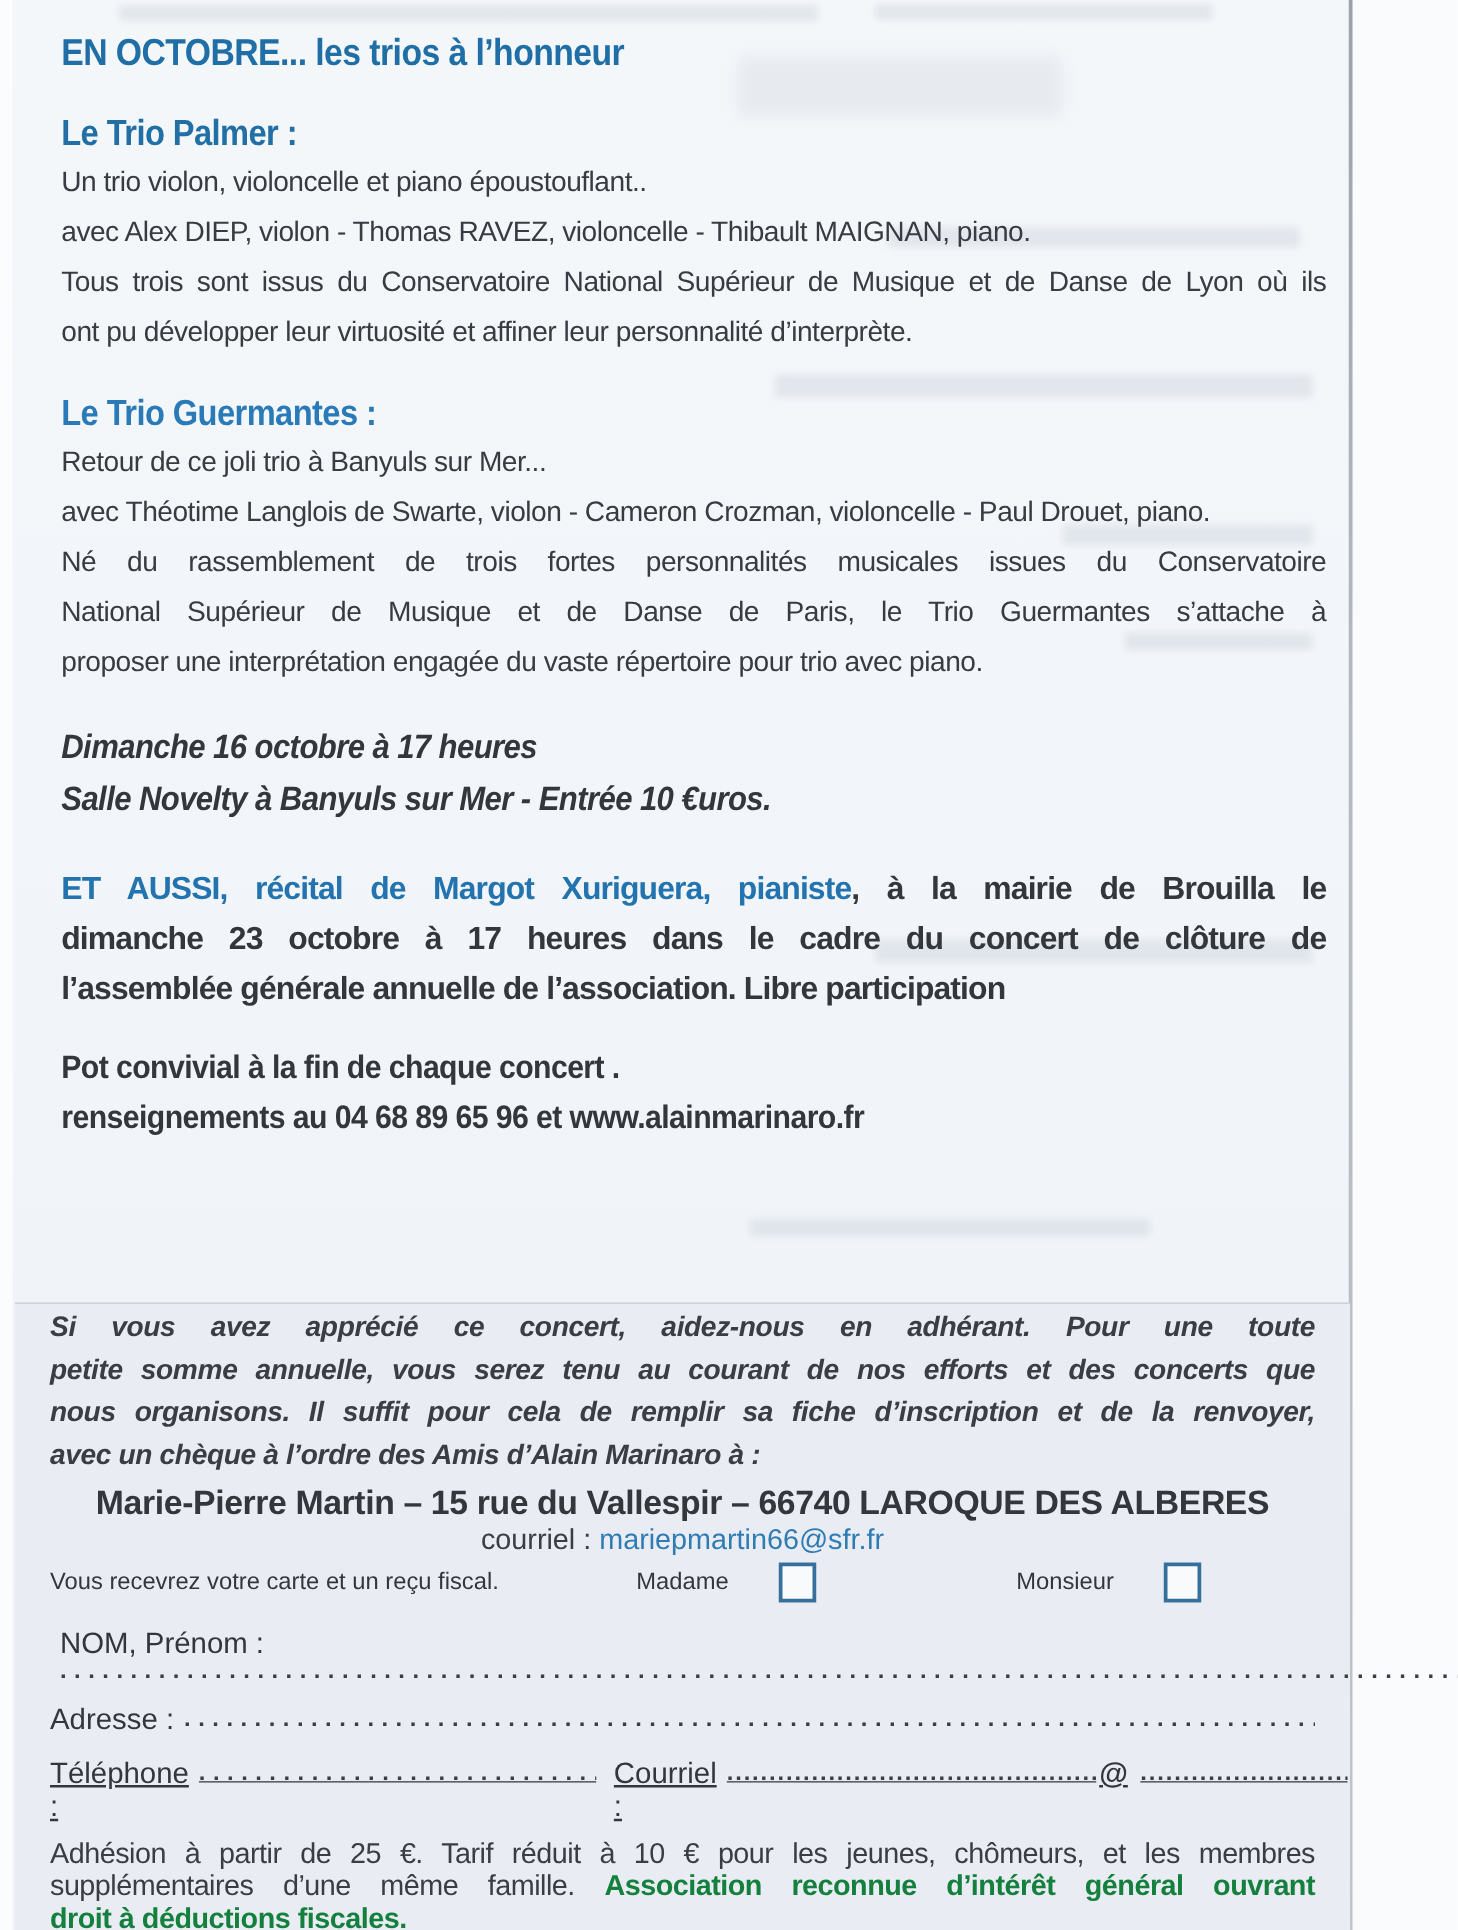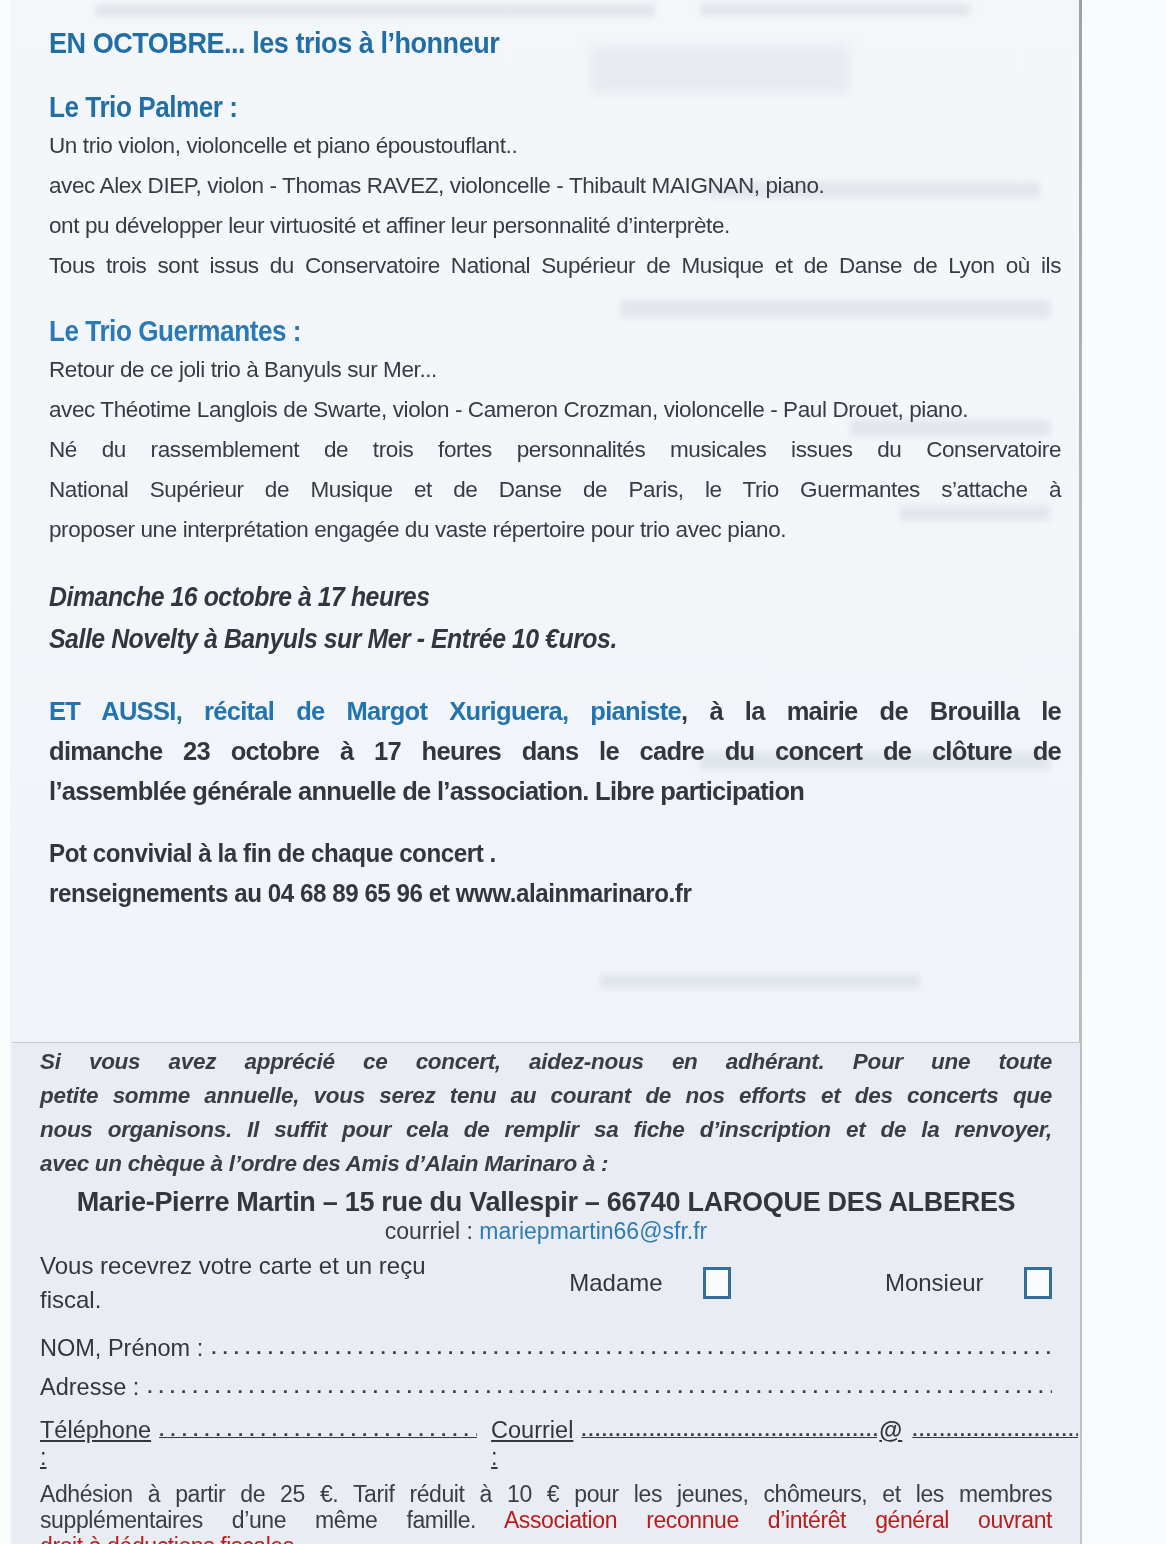--- a/index.html
+++ b/index.html
@@ -70,47 +70,47 @@
     line-height:34px; color:#3a3e44;
   }
   .pitch-j { text-align:justify; text-align-last:justify; }
   .contact {
     margin-top:6px; text-align:center; font-size:27px; font-weight:bold;
     letter-spacing:-0.3px; line-height:30px; color:#33373c;
   }
   .courriel-line { text-align:center; font-size:23px; line-height:28px; color:#3a3e44; }
   .courriel-line .val { color:#2e7cb3; }
 
-  .receipt-row { display:flex; align-items:center; margin-top:4px; font-size:24px; line-height:34px; color:#33373c;gap:24px; }
+  .receipt-row { display:flex; align-items:center; margin-top:4px; font-size:19px; line-height:34px; color:#33373c;gap:24px; }
   .sp1 { width:62px; }
   .sp2 { width:92px; }
   .cb {
     width:30px; height:32px; border:3px solid #35709d; background:rgba(252,253,255,.75);
     display:inline-block; margin-left:16px; box-sizing:border-box;
   }
   .cb-gap { margin-right:20px; }
 
   .field-row { display:flex; align-items:baseline; font-size:23.5px; color:#33373c; }
-  .row-nom { margin-top:18px; }
+  .row-nom { margin-top:18px;flex-direction:column; }
   .row-adr { margin-top:12px; }
   .row-tel { margin-top:16px;text-decoration:underline; }
   .dots {
     overflow:hidden; white-space:nowrap; font-weight:bold; font-size:19px;
     letter-spacing:6px; color:#3a3e44; position:relative; top:-2px; margin-left:8px;
   }
   .dots.fill { flex:1; }
   .dots.dense { letter-spacing:1.5px; }
   .w330 { width:318px; flex:none; }
   .w300 { width:296px; flex:none; }
   .w170 { width:166px; flex:none; }
   .tel-cour-label { margin-left:14px; }
   .at { font-weight:bold; margin:0 2px; }
 
   .adhesion { margin-top:10px; font-size:23px; letter-spacing:-0.4px; line-height:26px; color:#3a3e44; }
-  .adhesion .b { font-weight:normal; color:#b91c1c; }
+  .adhesion .b { font-weight:bold; color:#15803d; }
   .adh-j { text-align:justify; text-align-last:justify; }
   .plus { margin-top:2px; font-size:23.5px; font-weight:bold; letter-spacing:-0.3px; line-height:28px; color:#33373c; }
   .plus .link { color:#1e6fa8; }
 </style>
 </head>
 <body>
 
 <div class="screen">
   <div class="paper"></div>
   <div class="left-strip"></div>
@@ -128,22 +128,22 @@
   <div class="ghost" style="left:600px; top:975px; width:320px; height:14px;"></div>
   <div class="ghost" style="left:660px; top:1262px; width:380px; height:13px;"></div>
   <div class="ghost" style="left:700px; top:1294px; width:300px; height:11px;"></div>
 
   <div class="content">
     <div class="h1">EN OCTOBRE... les trios à l’honneur</div>
 
     <div class="h2 palmer">Le Trio Palmer :</div>
     <div class="bline">Un trio violon,  violoncelle et piano époustouflant..</div>
     <div class="bline">avec Alex DIEP, violon - Thomas RAVEZ, violoncelle - Thibault MAIGNAN, piano.</div>
+    <div class="bline jline">Tous trois sont issus du Conservatoire National Supérieur de Musique et de Danse de Lyon où ils</div>
     <div class="bline">ont pu développer leur virtuosité et affiner leur personnalité d’interprète.</div>
-    <div class="bline jline">Tous trois sont issus du Conservatoire National Supérieur de Musique et de Danse de Lyon où ils</div>
 
 
     <div class="h2 guermantes">Le Trio Guermantes :</div>
     <div class="bline">Retour de ce joli trio à Banyuls sur Mer...</div>
     <div class="bline">avec Théotime Langlois de Swarte, violon - Cameron Crozman, violoncelle - Paul Drouet, piano.</div>
     <div class="bline jline">Né du rassemblement de trois fortes personnalités musicales issues du Conservatoire</div>
     <div class="bline jline">National Supérieur de Musique et de Danse de Paris, le Trio Guermantes s’attache à</div>
     <div class="bline">proposer une interprétation engagée du vaste répertoire pour trio avec piano.</div>
 
     <div class="date-block2">

